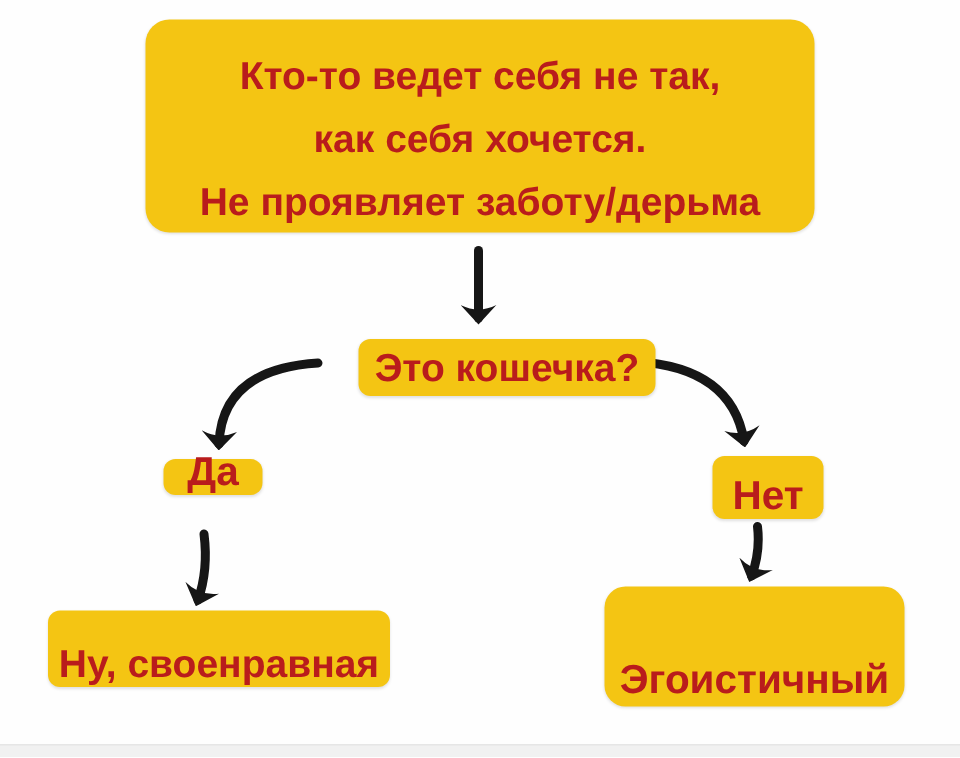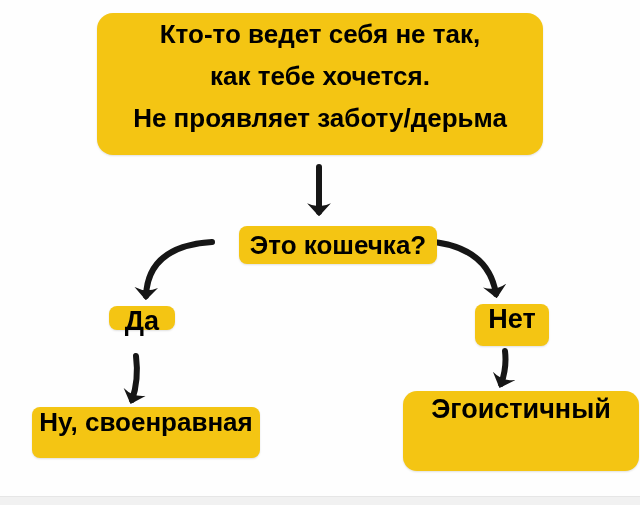--- a/index.html
+++ b/index.html
@@ -6,28 +6,28 @@
   .canvas{
     position:relative;
     width:640px;height:505px;
     background:#fefefe;
     overflow:hidden;
     font-family:"Liberation Sans", sans-serif;
   }
   .node{
     position:absolute;
     background:#F4C513;
-    color:#000000;
+    color:#b91c1c;
     font-weight:700;
     text-align:center;
     box-sizing:border-box;
     display:flex;
     flex-direction:column;
     align-items:center;
-    justify-content:flex-start;
+    justify-content:flex-end;
     box-shadow:0 1px 2px rgba(0,0,0,.12);
   }
   .root-box{
     left:97px;top:13px;width:446px;height:142px;
     border-radius:16px;
     font-size:26px;line-height:42px;
   }
   .q-box{
     left:219px;top:226px;width:198px;height:38px;
     border-radius:8px;
@@ -42,21 +42,21 @@
     left:475px;top:304px;width:74px;height:42px;
     border-radius:8px;
     font-size:27px;
   }
   .result-left{
     left:32px;top:407px;width:228px;height:51px;
     border-radius:8px;
     font-size:26px;
   }
   .result-right{
-    left:403px;top:391px;width:236px;height:80px;
+    left:403px;top:391px;width:200px;height:80px;
     border-radius:14px;
     font-size:27px;line-height:36px;
   }
   .arrow-layer{
     position:absolute;left:0;top:0;width:640px;height:505px;
     pointer-events:none;
   }
   .arrow-layer path.shaft{
     fill:none;
     stroke:#161616;
@@ -82,21 +82,21 @@
     </defs>
     <path class="shaft" d="M319 167 L319 212" marker-end="url(#head)"></path>
     <path class="shaft" d="M212 242 Q148 246 146 296" marker-end="url(#head)"></path>
     <path class="shaft" d="M424 241 Q488 245 496 294" marker-end="url(#head)"></path>
     <path class="shaft" d="M136 356 Q139 380 132 400" marker-end="url(#head)"></path>
     <path class="shaft" d="M505 351 Q507 368 501 384" marker-end="url(#head)"></path>
   </svg>
 
   <div class="node root-box">
     <span>Кто-то ведет себя не так,</span>
-    <span>как тебе хочется.</span>
+    <span>как себя хочется.</span>
     <span>Не проявляет заботу/дерьма</span>
   </div>
 
   <div class="node q-box">
     <span>Это кошечка?</span>
   </div>
 
   <div class="node yes-box">
     <span>Да</span>
   </div>

